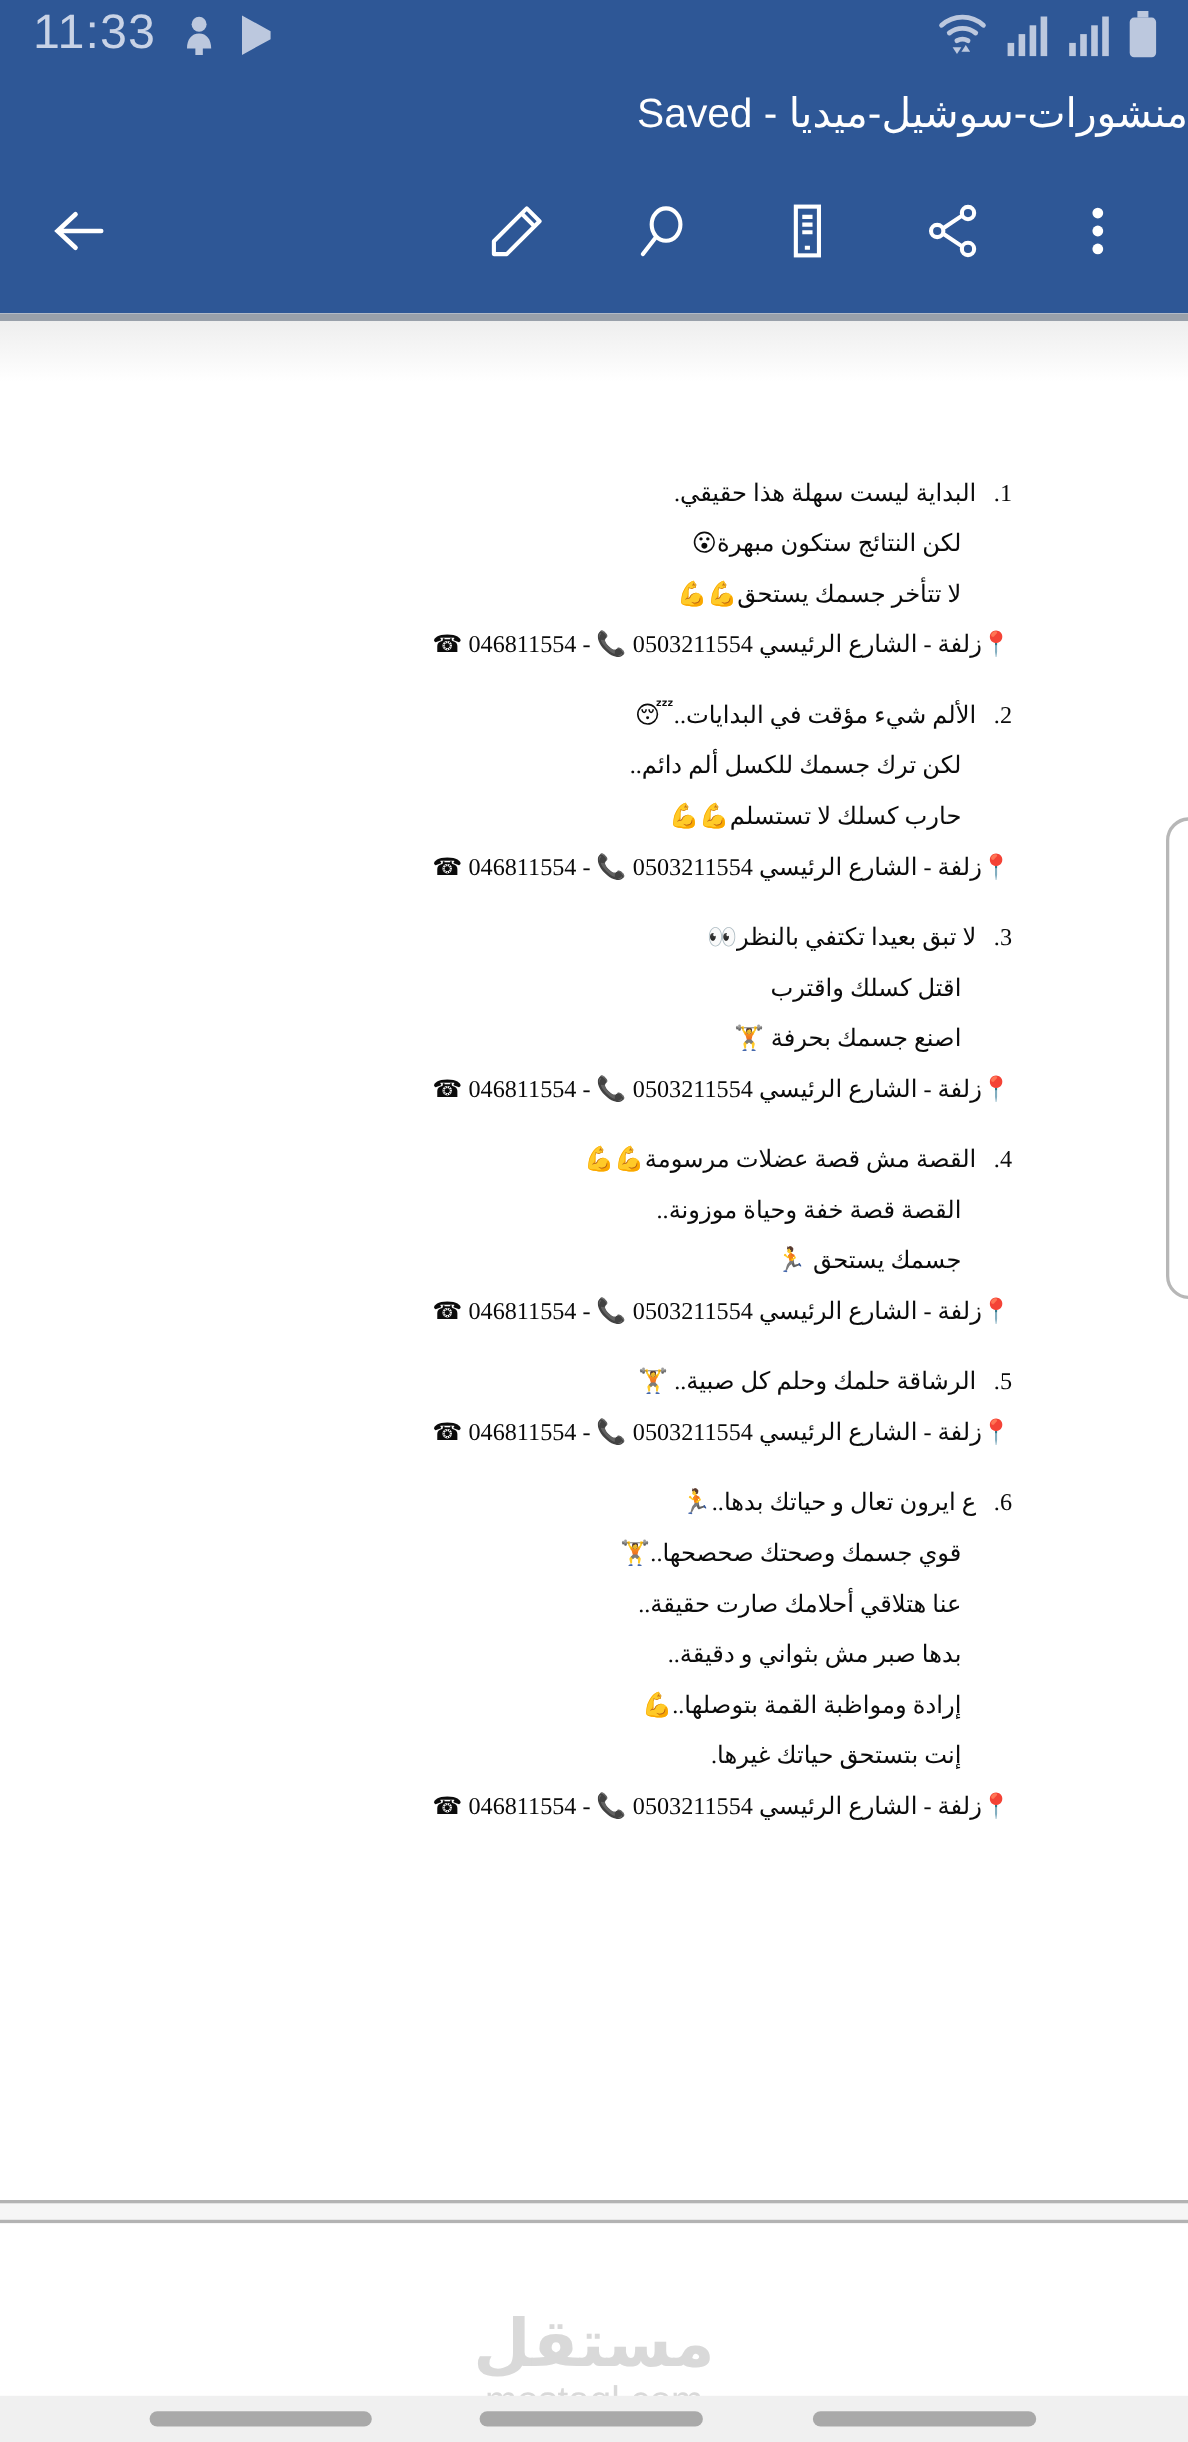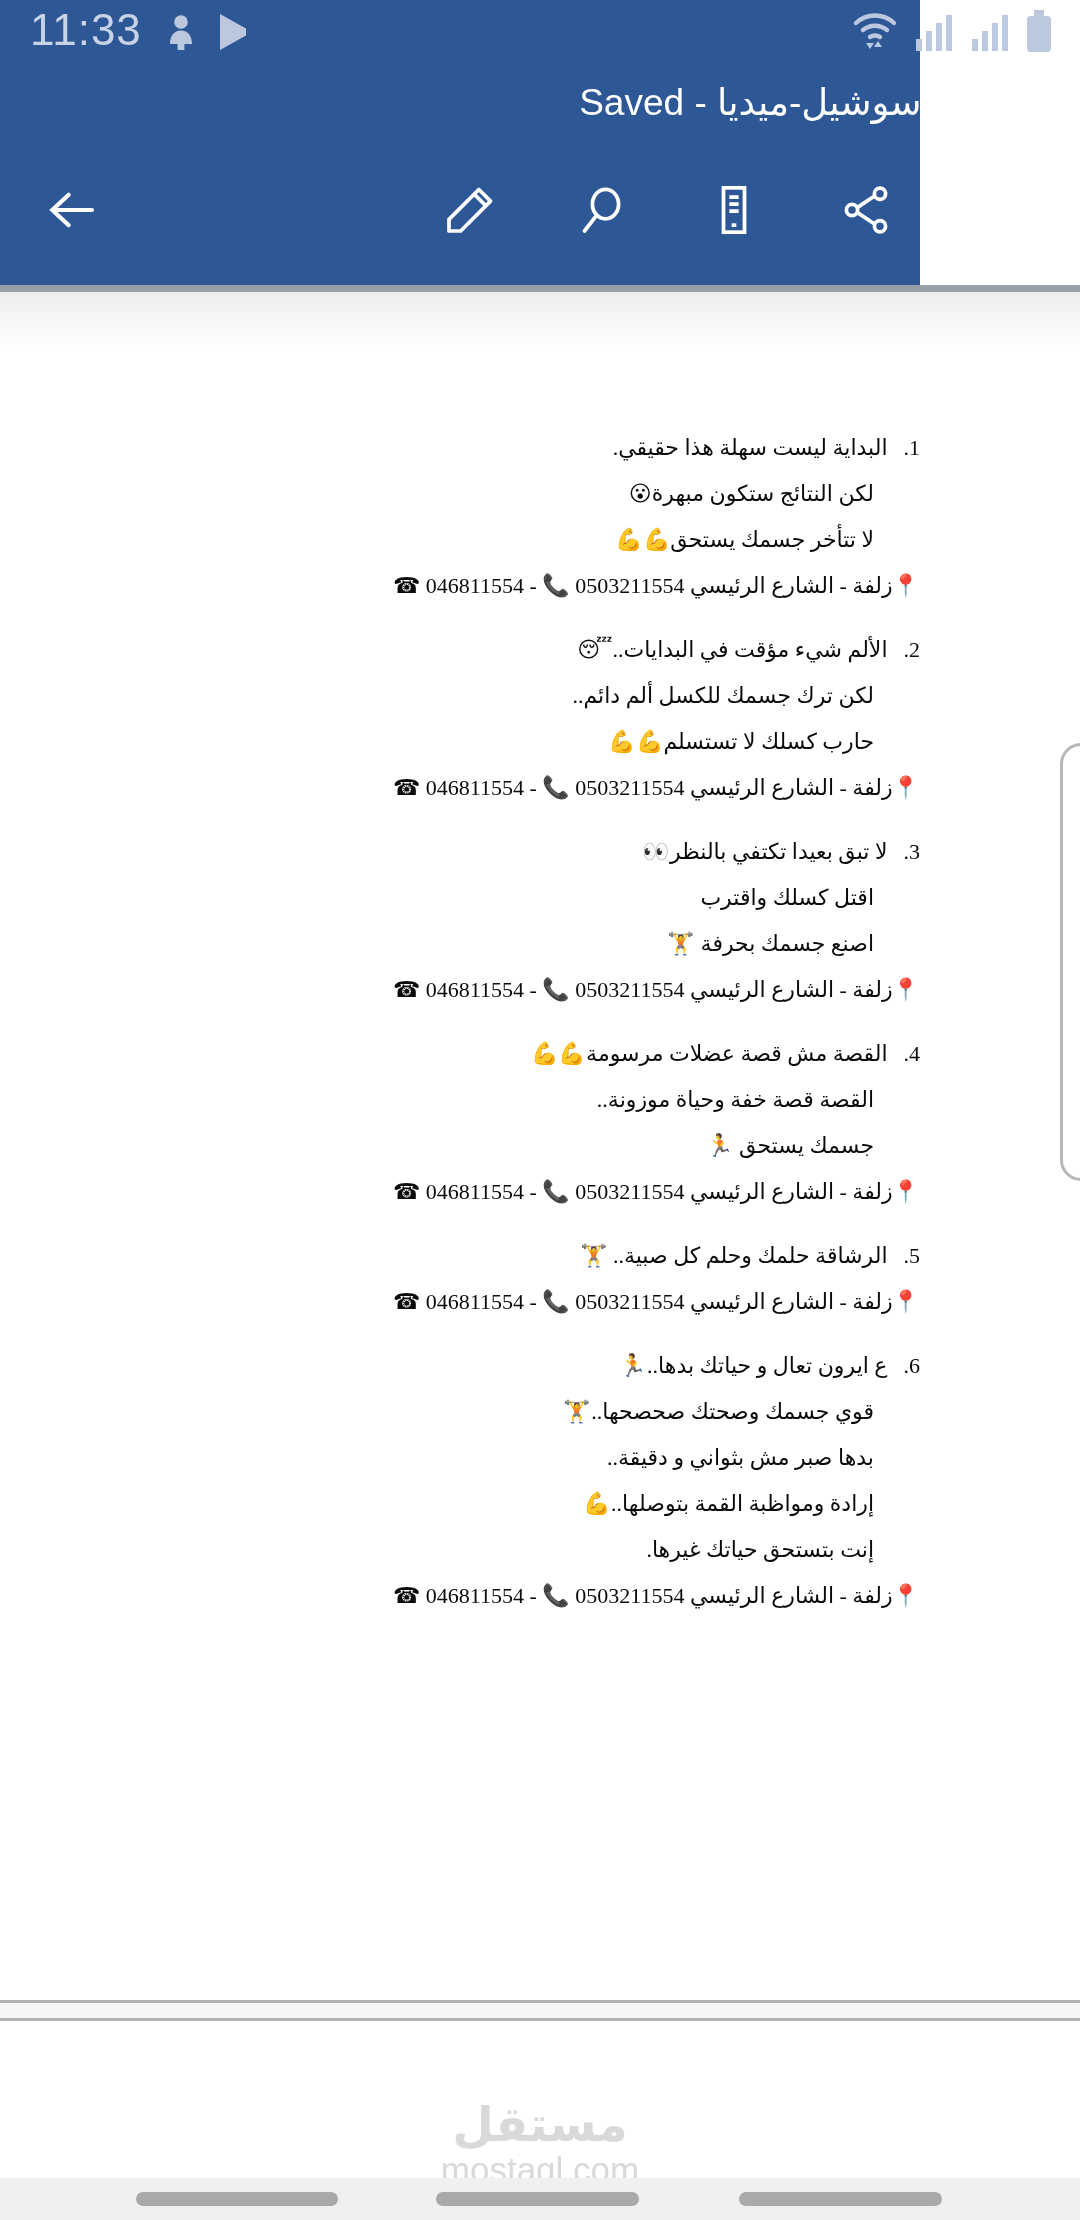--- a/index.html
+++ b/index.html
@@ -2,21 +2,21 @@
 <html lang="ar"><head>
 <meta charset="utf-8">
 <style>
   html,body{margin:0;padding:0;background:#444;}
   .screen{
     position:relative;width:1080px;height:2220px;margin:0 auto;
     background:#ffffff;overflow:hidden;
     font-family:"Liberation Serif","DejaVu Serif","DejaVu Sans",serif;
   }
   
-  .top-chrome{position:absolute;top:0;left:0;width:920px;height:285px;background:#2e5796;}
+  .top-chrome{position:absolute;top:0;left:0;width:1080px;height:285px;background:#2e5796;}
   .status-bar{
     position:absolute;top:0;left:0;width:1080px;height:57px;
     display:flex;align-items:center;box-sizing:border-box;padding:6px 28px 0 30px;
     color:#c9d3e6;font-family:"Liberation Sans","DejaVu Sans",sans-serif;
   }
   .status-time{font-size:44px;letter-spacing:1px;margin-right:22px;margin-top:-4px;}
   .status-left-icons,.status-right-icons{display:flex;align-items:center;gap:16px;}
   .status-right-icons{margin-left:auto;}
   .sicon{display:block;}
   .title-row{
@@ -56,21 +56,21 @@
   
   .page-gap{
     position:absolute;top:2000px;left:0;width:1080px;height:15px;
     background:#f6f6f6;border-top:3px solid #b3b3b3;border-bottom:3px solid #b3b3b3;
   }
   
   .watermark{
     position:absolute;top:2098px;left:0;width:1080px;text-align:center;
     color:#d9d9d9;line-height:1.1;
   }
-  .watermark-name{font-size:48px;font-weight:bold;direction:rtl;
+  .watermark-name{font-size:60px;font-weight:bold;direction:rtl;
     font-family:"DejaVu Sans","Liberation Sans",sans-serif;}
   .watermark-domain{font-size:35px;font-family:"Liberation Sans","DejaVu Sans",sans-serif;}
   
   .nav-bar{
     position:absolute;left:0;bottom:0;width:1080px;height:42px;background:#f0f0f0;
   }
   .nav-pill{position:absolute;top:14px;height:14px;border-radius:7px;background:#a9a9a9;}
   .nav-pill.recents{left:136px;width:202px;}
   .nav-pill.home{left:436px;width:203px;}
   .nav-pill.back{left:739px;width:203px;}
@@ -196,20 +196,21 @@
           <div class="line line-mid">جسمك يستحق 🏃</div>
           <div class="line line-contact">📍زلفة - الشارع الرئيسي 0503211554 📞 - 046811554 ☎</div>
         </div>
         <div class="list-item">
           <div class="line line-first"><span class="item-number">5.</span><span>الرشاقة حلمك وحلم كل صبية.. 🏋</span></div>
           <div class="line line-contact">📍زلفة - الشارع الرئيسي 0503211554 📞 - 046811554 ☎</div>
         </div>
         <div class="list-item">
           <div class="line line-first"><span class="item-number">6.</span><span>ع ايرون تعال و حياتك بدها..🏃</span></div>
           <div class="line line-mid">قوي جسمك وصحتك صحصحها..🏋</div>
+          <div class="line line-mid">عنا هتلاقي أحلامك صارت حقيقة..</div>
           <div class="line line-mid">بدها صبر مش بثواني و دقيقة..</div>
           <div class="line line-mid">إرادة ومواظبة القمة بتوصلها..💪</div>
           <div class="line line-mid">إنت بتستحق حياتك غيرها.</div>
           <div class="line line-contact">📍زلفة - الشارع الرئيسي 0503211554 📞 - 046811554 ☎</div>
         </div>
       </div>
   </div>
 
   <div class="scroll-pill"></div>
 

